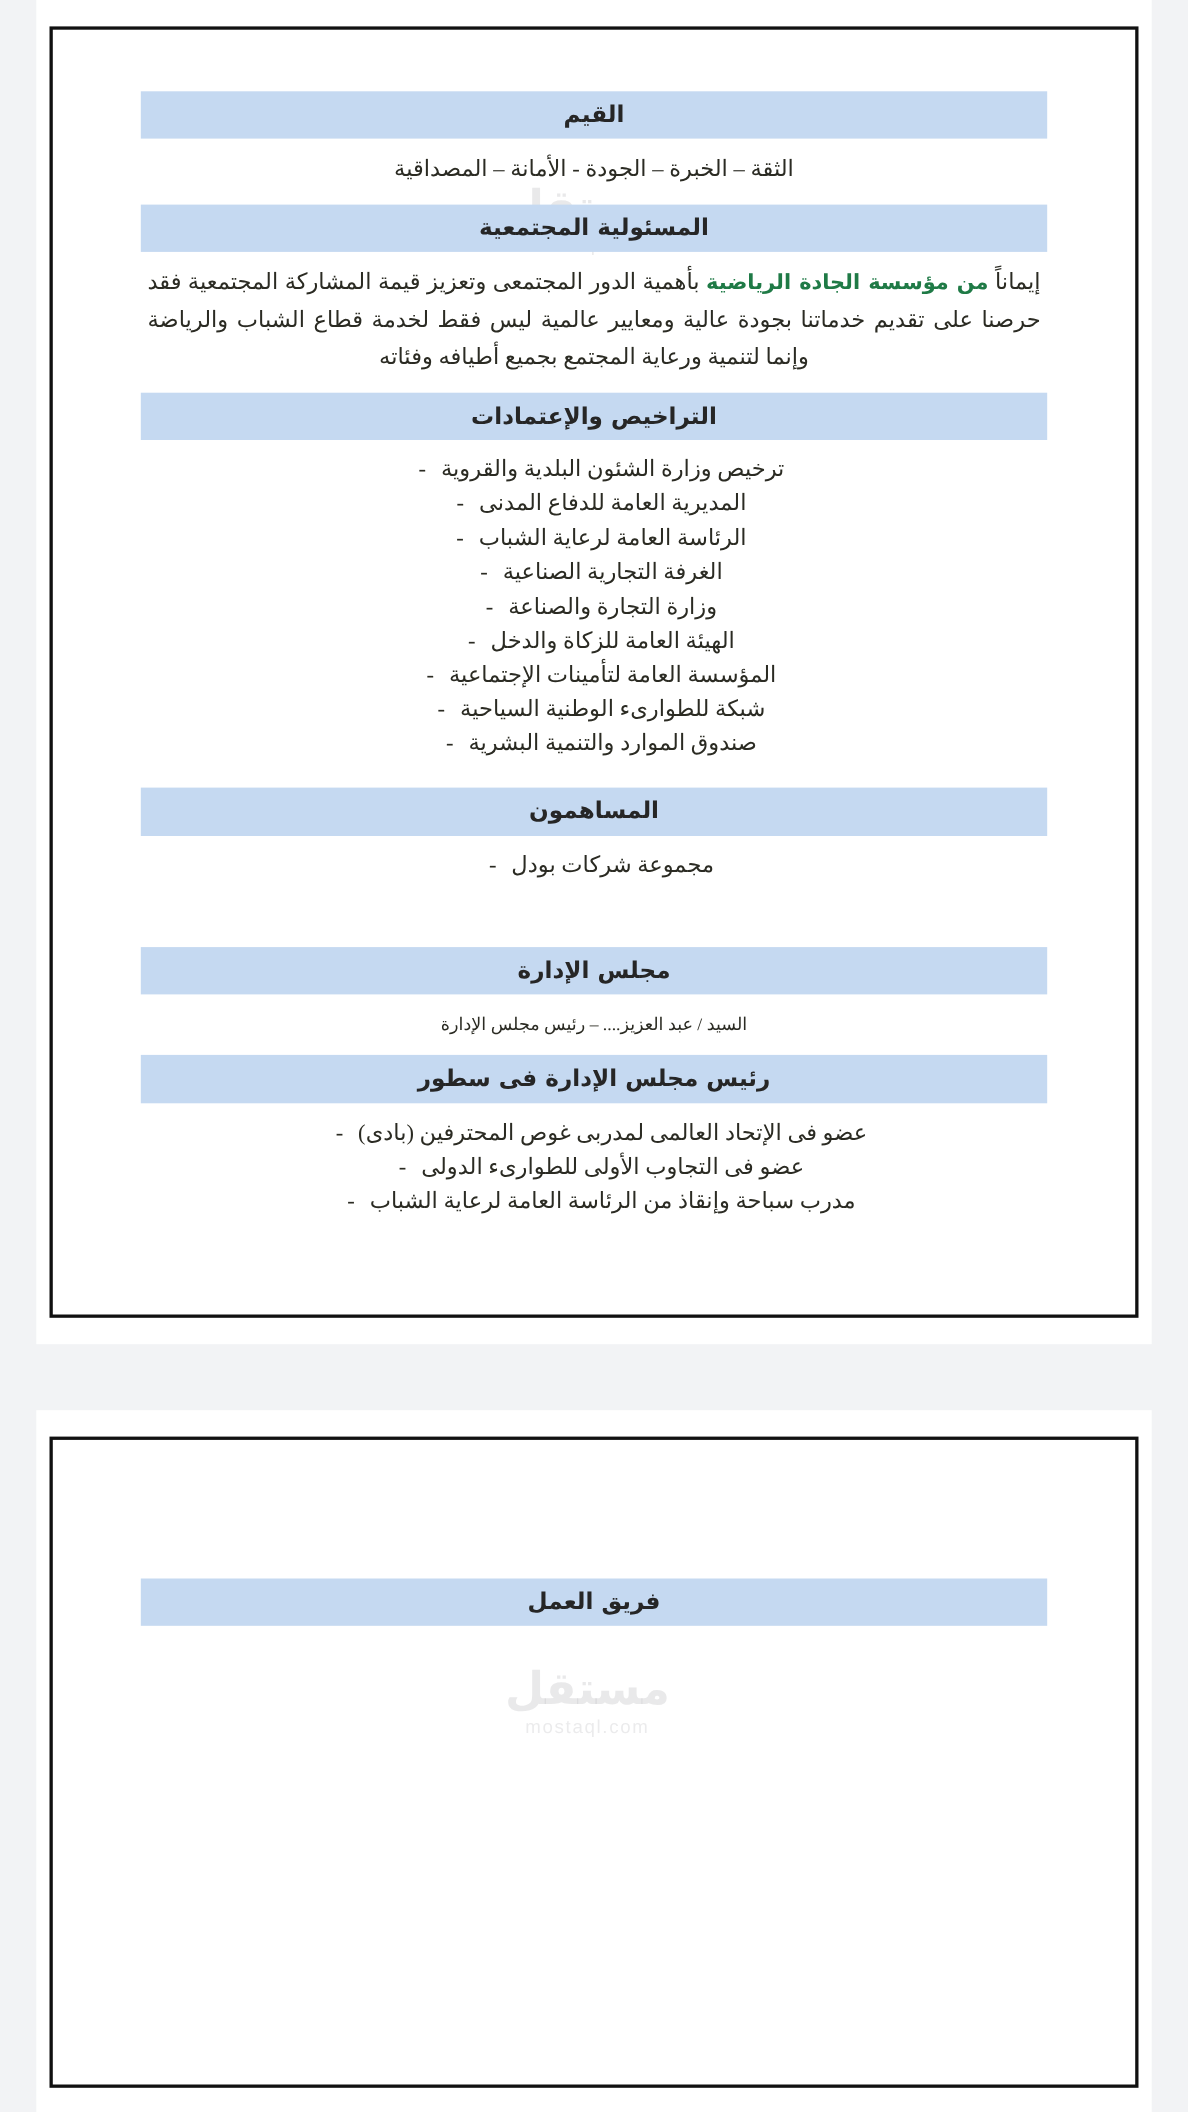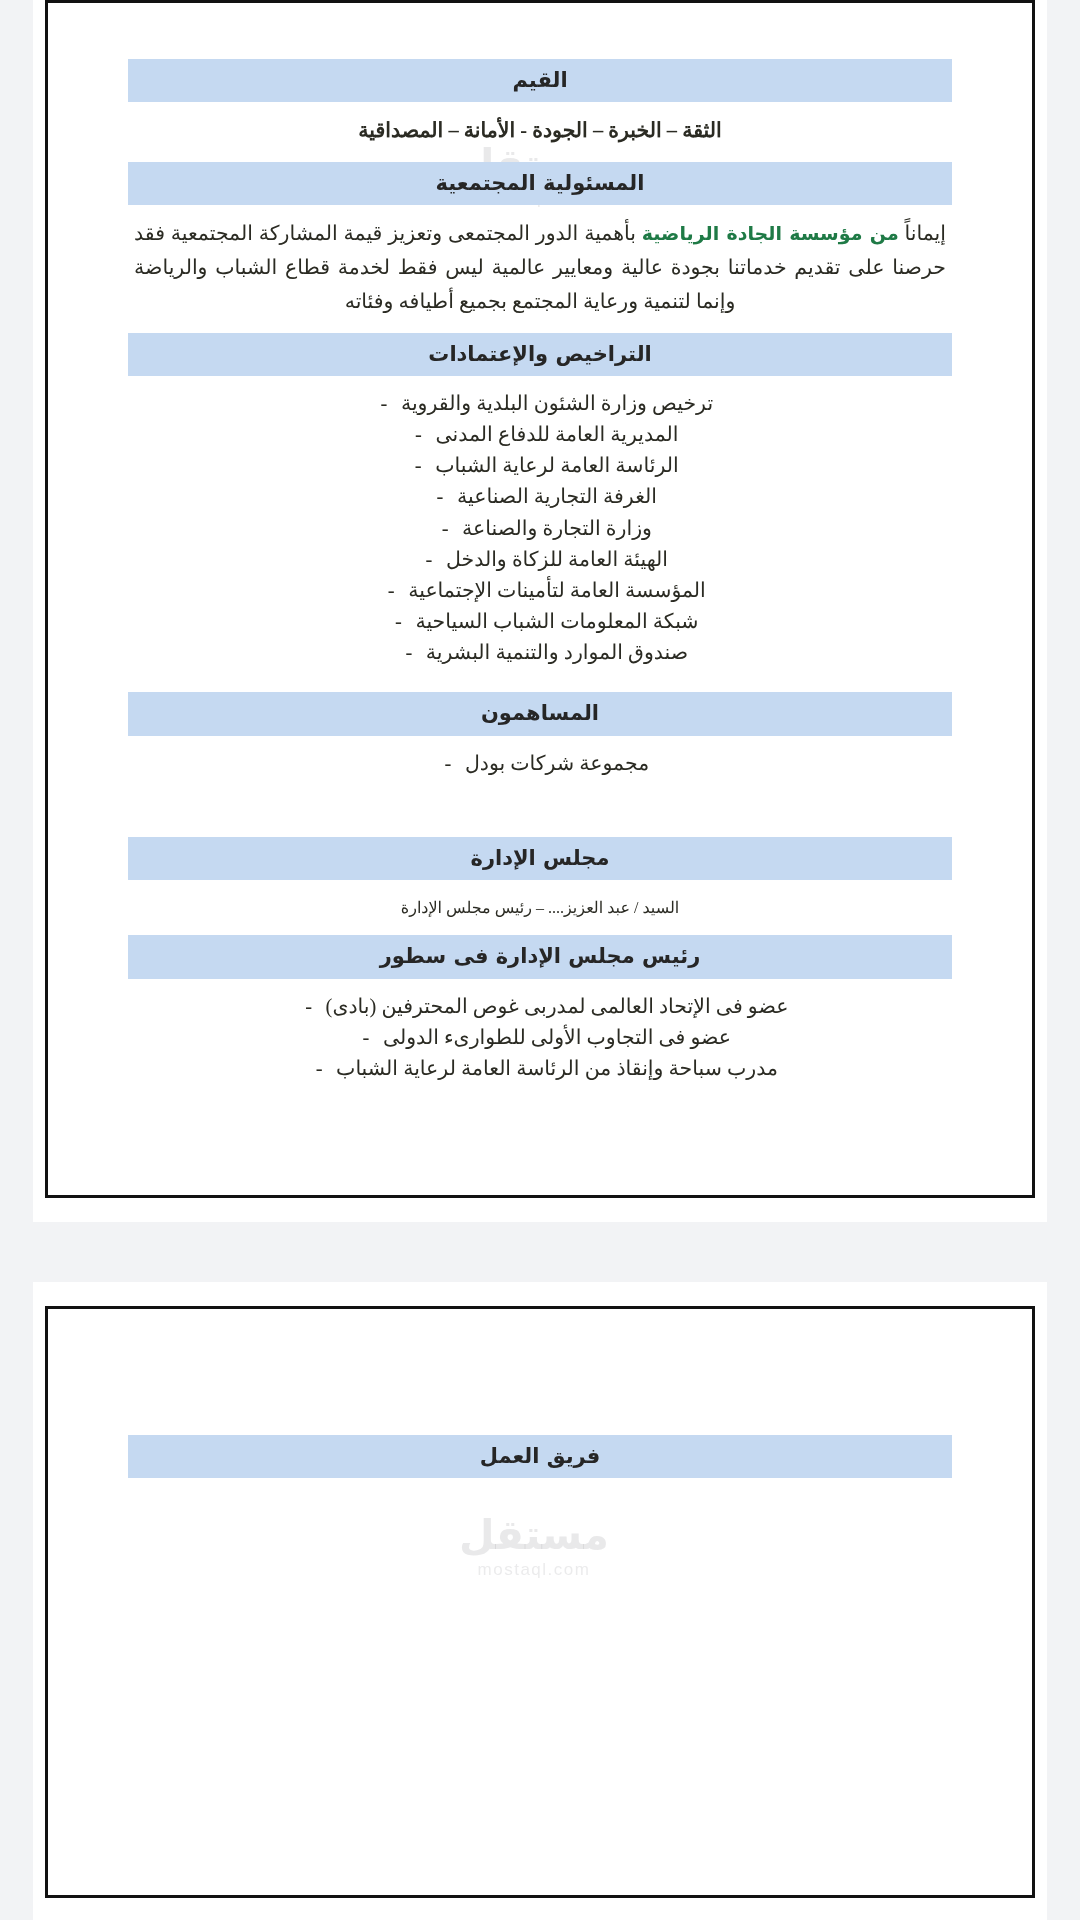--- a/index.html
+++ b/index.html
@@ -23,21 +23,21 @@
   }
 
   
   .page {
     position: relative;
     width: 1014px;
     margin: 0 auto;
     background: #ffffff;
     box-sizing: border-box;
   }
-  .page-1 { height: 1222px; }
+  .page-1 { height: 1222px; padding-top: 24px; }
   .page-gap { height: 60px; background: #f2f3f5; width: 1080px; }
   .page-2 { height: 640px; padding-top: 24px; }
 
   .page-inner {
     position: relative;
     border: 3px solid #111111;
     box-sizing: border-box;
     background: #ffffff;
     margin: 0 12px;
     height: calc(100% - 24px);
@@ -97,21 +97,21 @@
   .para {
     font-family: "Liberation Serif", "DejaVu Serif", serif;
     font-size: 20.5px;
     color: #2b2b23;
     line-height: 1.65;
     text-align: justify;
     text-align-last: center;
     margin: 12px 6px 14px 6px;
     direction: rtl;
   }
-  .para.center { text-align: center; text-align-last: center; font-weight: bold; }
+  .para.center { text-align: center; text-align-last: center; }
   .bold-green {
     color: #1f7a46;
     font-family: "DejaVu Sans", "Liberation Sans", sans-serif;
     font-weight: bold;
     font-size: 19px;
   }
 
   .line {
     font-family: "Liberation Serif", "DejaVu Serif", serif;
     font-size: 16px;
@@ -185,21 +185,21 @@
 
         <div class="sec-head">التراخيص والإعتمادات</div>
         <ul class="dash lic">
           <li><span class="itemtext">ترخيص وزارة الشئون البلدية والقروية</span><span class="dash-mark">-</span></li>
           <li><span class="itemtext">المديرية العامة للدفاع المدنى</span><span class="dash-mark">-</span></li>
           <li><span class="itemtext">الرئاسة العامة لرعاية الشباب</span><span class="dash-mark">-</span></li>
           <li><span class="itemtext">الغرفة التجارية الصناعية</span><span class="dash-mark">-</span></li>
           <li><span class="itemtext">وزارة التجارة والصناعة</span><span class="dash-mark">-</span></li>
           <li><span class="itemtext">الهيئة العامة للزكاة والدخل</span><span class="dash-mark">-</span></li>
           <li><span class="itemtext">المؤسسة العامة لتأمينات الإجتماعية</span><span class="dash-mark">-</span></li>
-          <li><span class="itemtext">شبكة المعلومات الشباب السياحية</span><span class="dash-mark">-</span></li>
+          <li><span class="itemtext">شبكة للطوارىء الوطنية السياحية</span><span class="dash-mark">-</span></li>
           <li><span class="itemtext">صندوق الموارد والتنمية البشرية</span><span class="dash-mark">-</span></li>
         </ul>
 
         <div class="spacer-sm"></div>
 
         <div class="sec-head">المساهمون</div>
         <ul class="dash">
           <li><span class="itemtext" style="min-width:0">مجموعة شركات بودل</span><span class="dash-mark">-</span></li>
         </ul>
 

